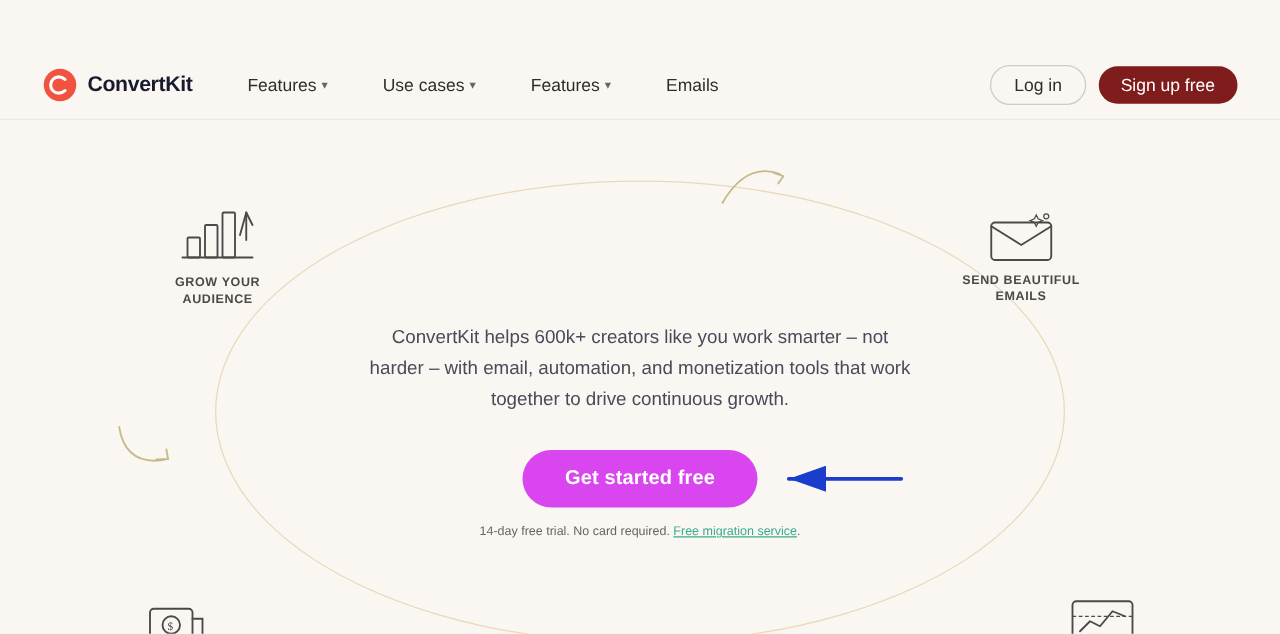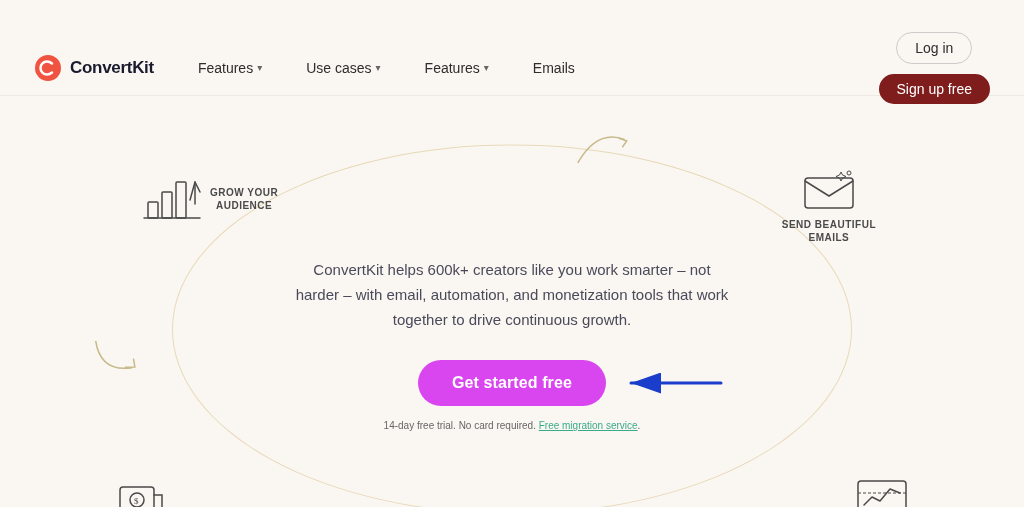--- a/index.html
+++ b/index.html
@@ -65,21 +65,20 @@
 
     .nav-item .chevron {
       font-size: 10px;
       color: #666;
     }
 
     .nav-actions {
       display: flex;
       align-items: center;
       gap: 10px;
-      flex-direction: column;
     }
 
     .btn-login {
       padding: 7px 18px;
       border: 1.5px solid #ccc;
       border-radius: 20px;
       background: transparent;
       font-size: 14px;
       color: #2d2d2d;
       cursor: pointer;
@@ -138,24 +137,24 @@
       left: 80px;
       transform: translateY(20px);
       font-size: 20px;
       color: #c8b98a;
       rotate: -60deg;
     }
 
     
     .deco-grow {
       position: absolute;
-      top: 76px;
+      top: 64px;
       left: 140px;
       display: flex;
-      flex-direction: row;
+      flex-direction: column;
       align-items: center;
       gap: 6px;
     }
 
     .deco-grow-icon {
       width: 64px;
       height: 54px;
     }
 
     .deco-label {
@@ -164,21 +163,21 @@
       color: #4a4a4a;
       text-transform: uppercase;
       letter-spacing: 0.5px;
       text-align: center;
       line-height: 1.3;
     }
 
     .deco-email {
       position: absolute;
       top: 72px;
-      right: 148px;
+      right: 160px;
       display: flex;
       flex-direction: column;
       align-items: center;
       gap: 6px;
     }
 
     .deco-email-icon {
       width: 56px;
       height: 44px;
     }

